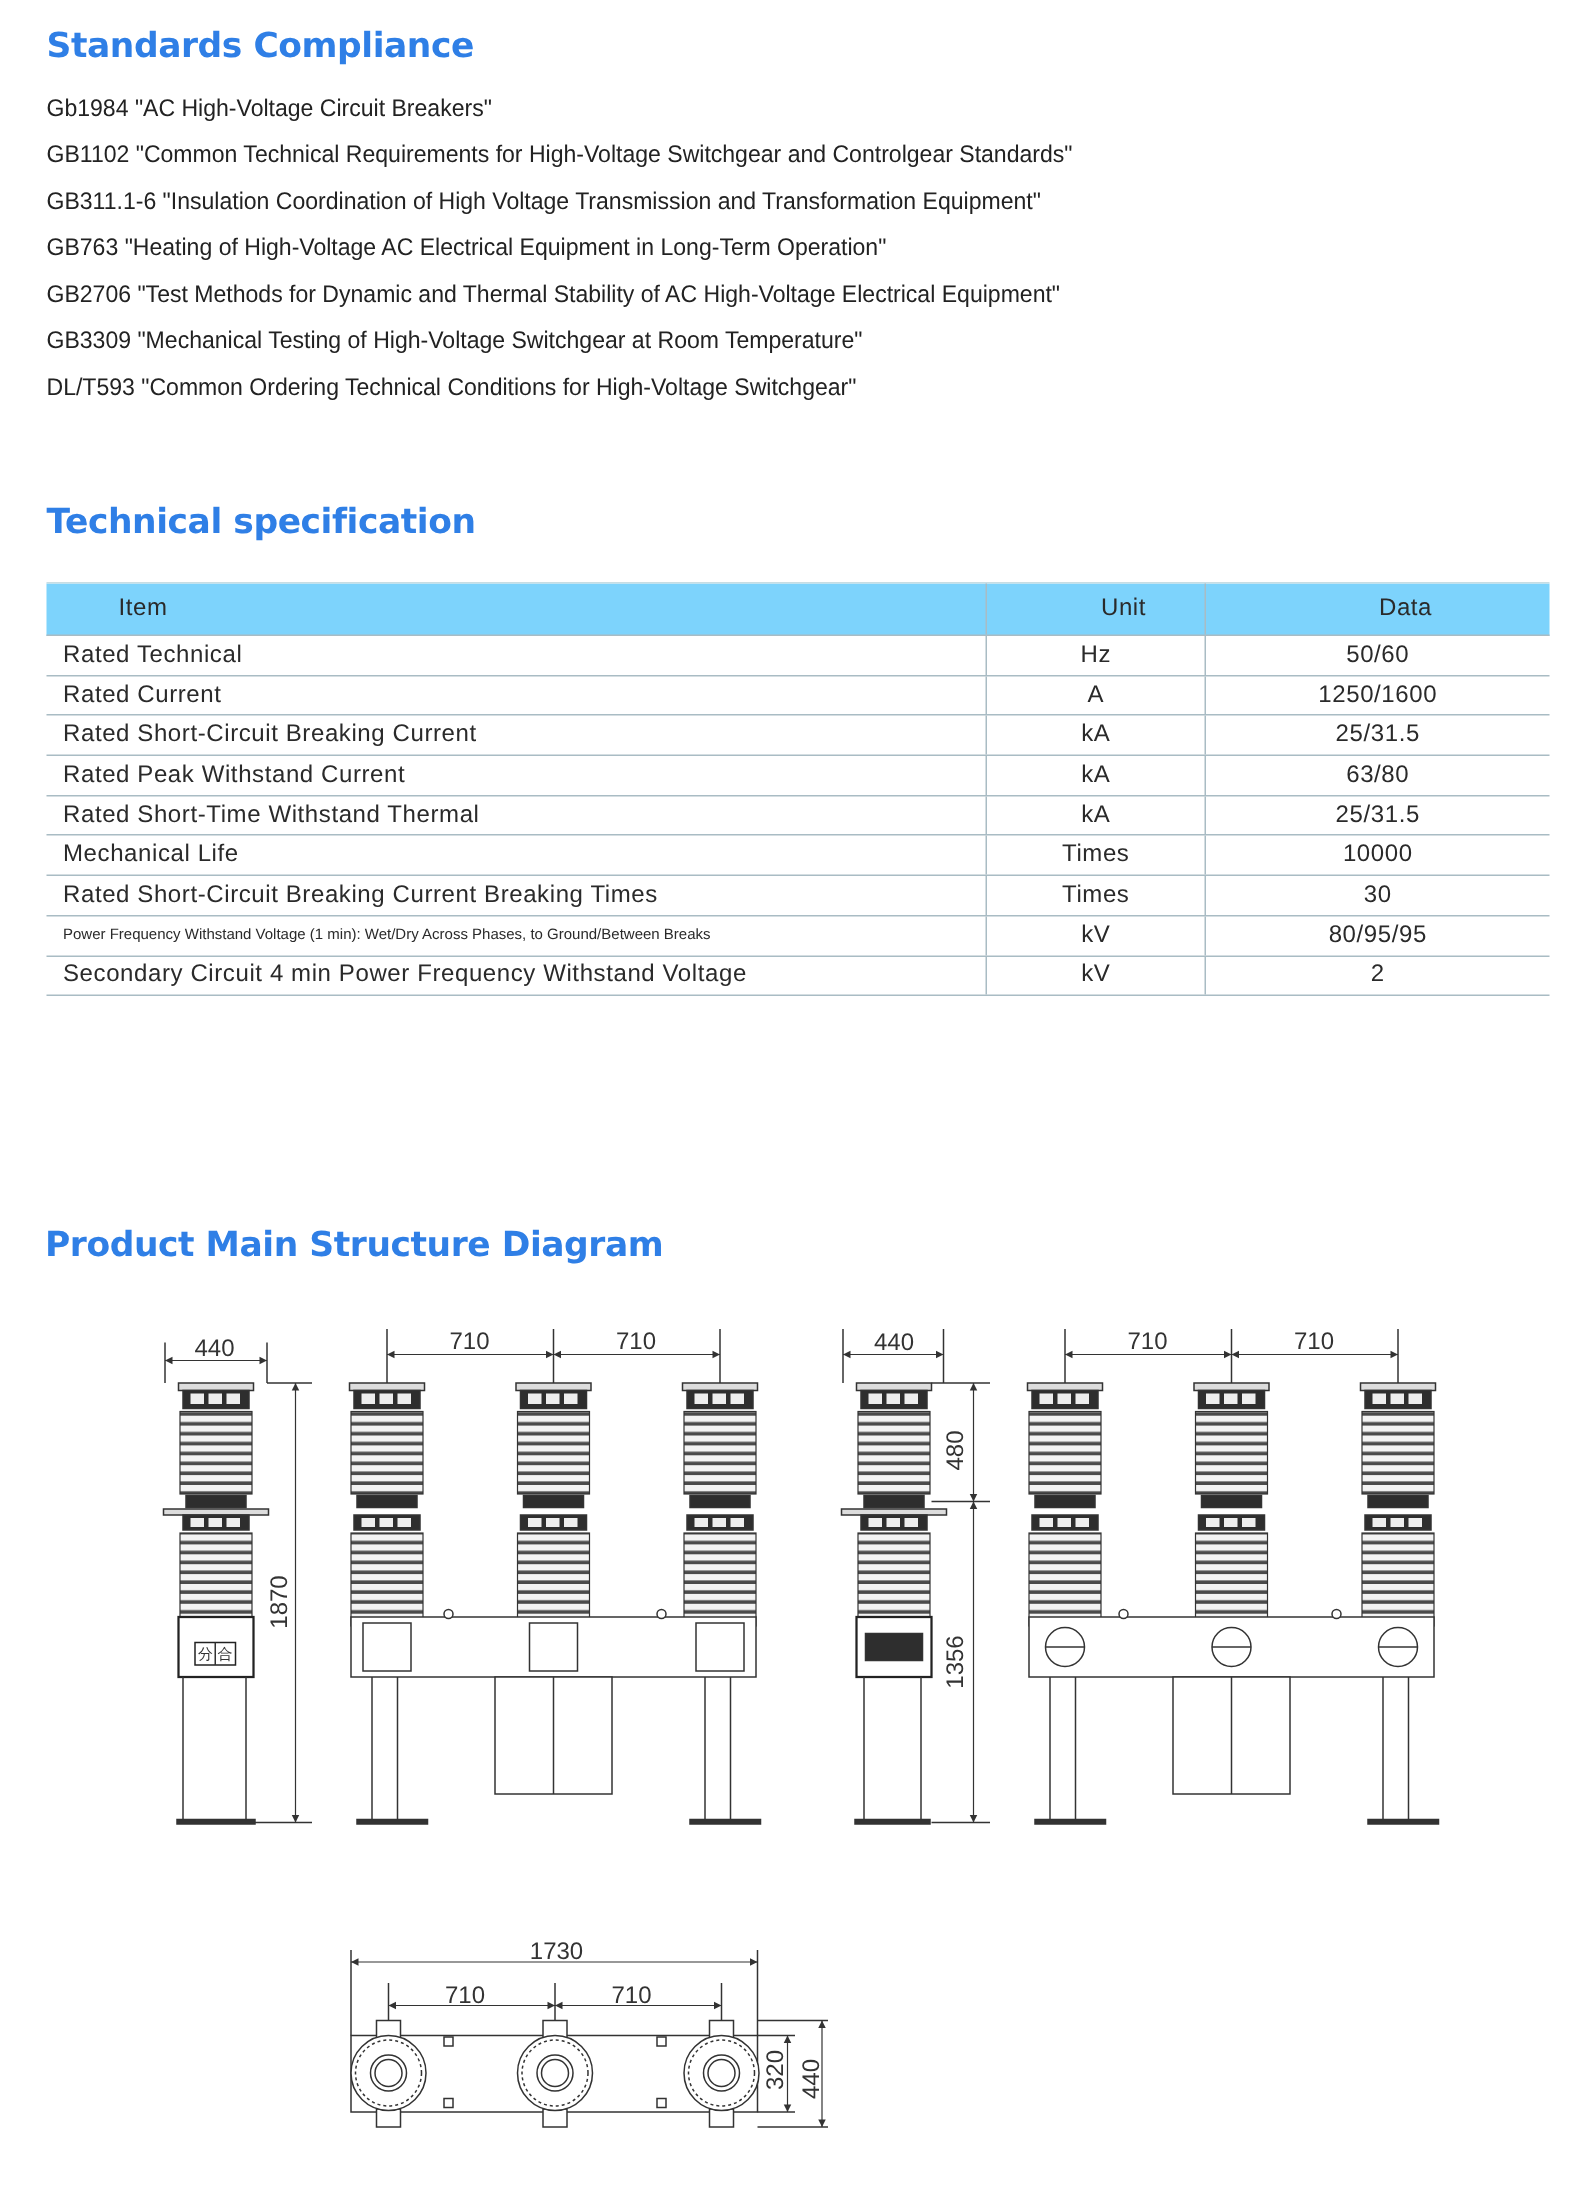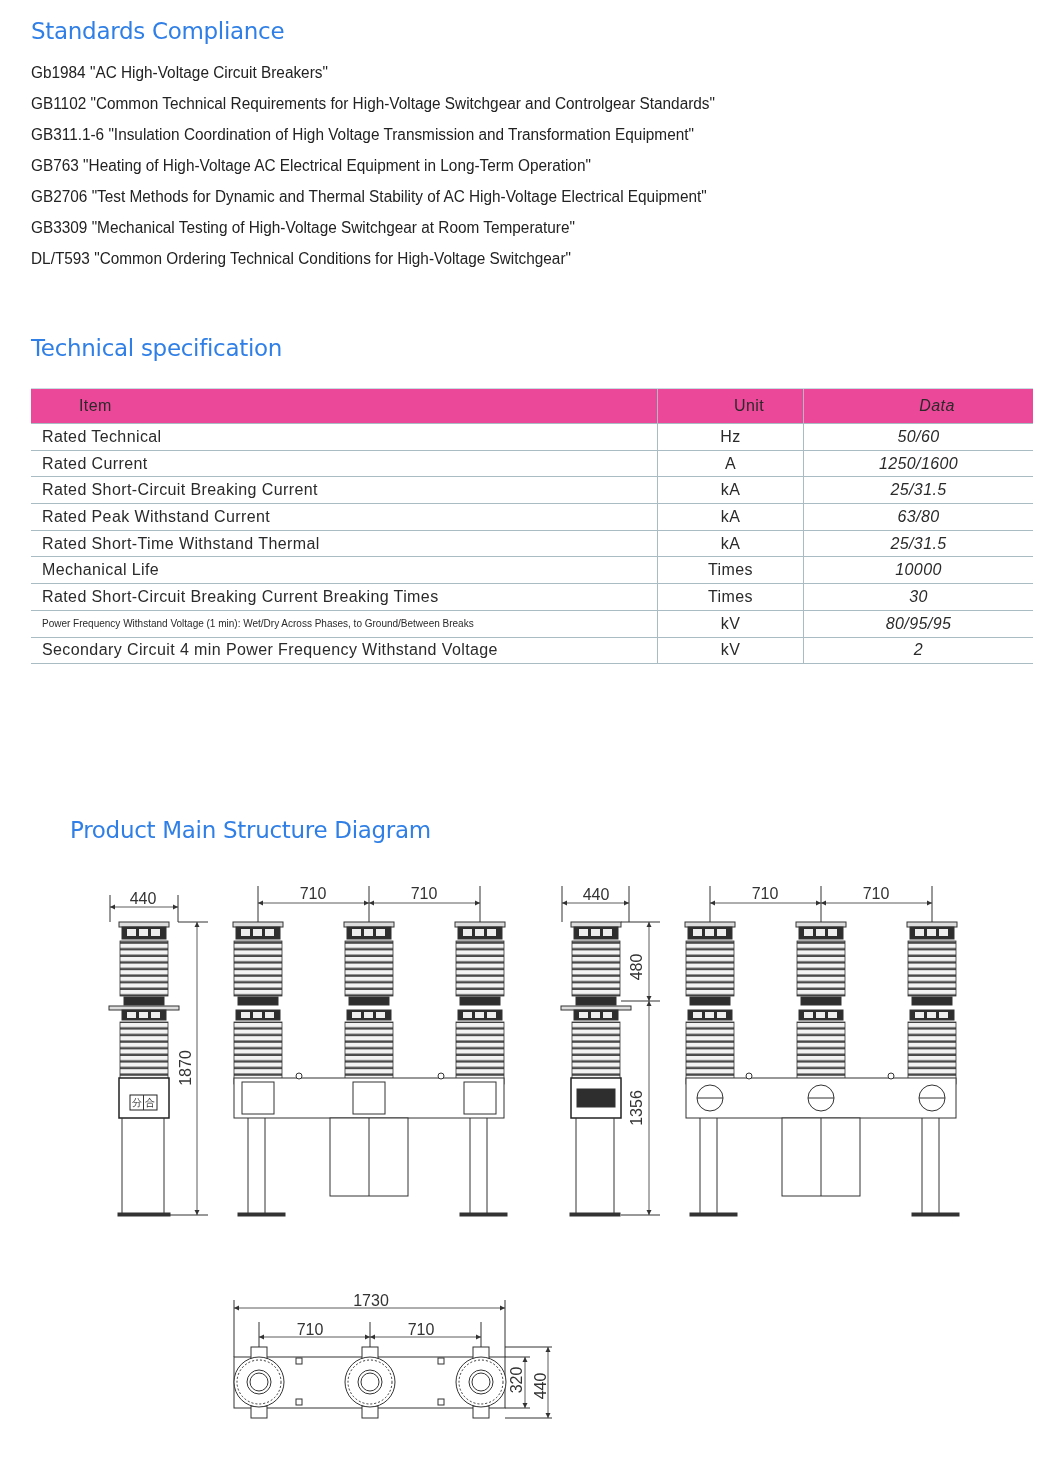--- a/index.html
+++ b/index.html
@@ -1,28 +1,28 @@
 <!DOCTYPE html>
 <html><head>
 <meta charset="utf-8">
 <style>
   html, body { margin: 0; padding: 0; background: #ffffff; }
   body { width: 1062px; height: 1473px; position: relative; overflow: hidden; font-family: "Liberation Sans", sans-serif; color: #2a2a2a; }
-  .h2 { position: absolute; left: 31px; font-family: "DejaVu Sans", sans-serif; font-weight: normal; font-size: 23px; color: #2f7fe6; letter-spacing: -0.3px; margin: 0; }
+  .h2 { position: absolute; left: 31px; font-family: "DejaVu Sans", sans-serif; font-weight: bold; font-size: 23px; color: #2f7fe6; letter-spacing: -0.3px; margin: 0; }
   #h-standards { top: 18px; }
   #h-tech { top: 335px; }
-  #h-diagram { top: 817px; left: 30px; margin-left: 40px; }
+  #h-diagram { top: 817px; left: 30px; }
   .std-list { position: absolute; left: 31px; top: 62px; margin: 0; padding: 0; list-style: none; }
   .std-list li { font-family: "Liberation Sans", sans-serif; font-size: 16px; height: 31px; line-height: 22px; color: #222; transform: scaleX(0.96); transform-origin: left; white-space: nowrap; }
   table.spec { position: absolute; left: 31px; top: 388px; width: 1002px; border-collapse: collapse; font-family: "Liberation Sans", sans-serif; font-size: 16px; color: #2a2a2a; letter-spacing: 0.4px; }
   table.spec th, table.spec td { border-bottom: 1.5px solid #a9bcc4; padding: 0 11px; height: 25.7px; font-weight: normal; text-align: left; white-space: nowrap; }
-  table.spec thead th { background: #ec4899; height: 34px; border-top: 1.5px solid #c8dde3; padding-left: 48px; }
+  table.spec thead th { background: #7dd3fc; height: 34px; border-top: 1.5px solid #c8dde3; padding-left: 48px; }
   table.spec .c-unit, table.spec .c-data { text-align: center; border-left: 1.5px solid #a9bcc4; }
   table.spec .c-unit { width: 86px; }
-  table.spec .c-data { width: 170px; font-style: italic; }
+  table.spec .c-data { width: 170px; }
   table.spec td.c-item.small { font-size: 10px; letter-spacing: 0; }
   svg.diag { position: absolute; left: 0; top: 860px; }
   svg .dim { font-family: "Liberation Sans", sans-serif; font-size: 16px; fill: #333; }
 </style>
 </head>
 <body>
 
 <h2 class="h2" id="h-standards">Standards Compliance</h2>
 <ul class="std-list">
   <li>Gb1984 "AC High-Voltage Circuit Breakers"</li>

